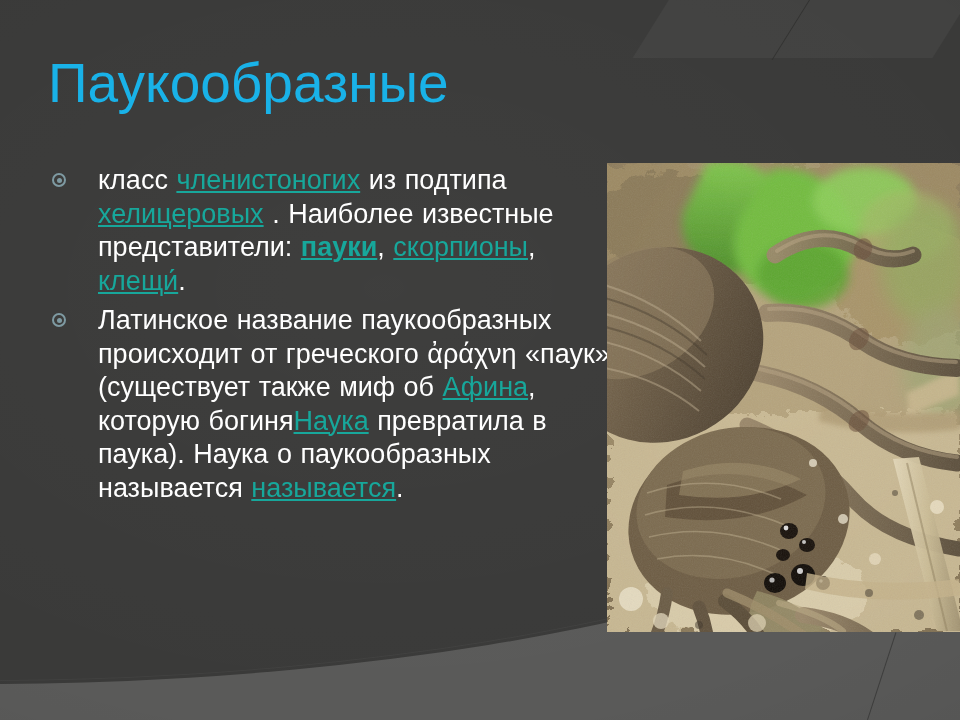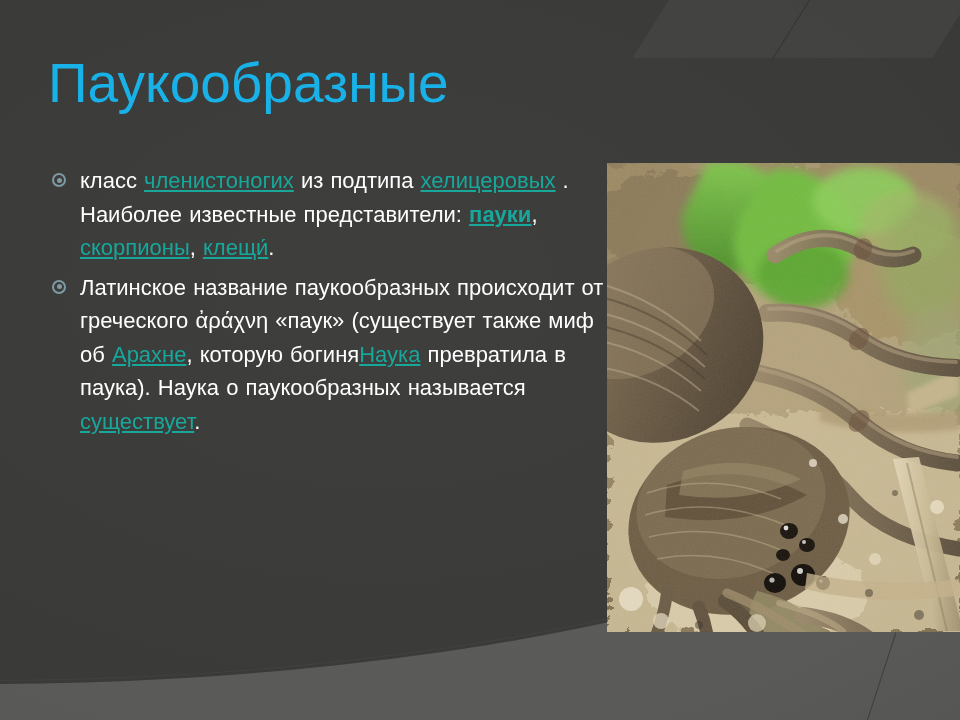--- a/index.html
+++ b/index.html
@@ -140,23 +140,24 @@
     width: 5px;
     height: 5px;
     margin-left: -2.5px;
     margin-top: -2.5px;
     border-radius: 50%;
     background: #7e9aa2;
   }
   .bullet-text {
     flex: 1 1 auto;
     color: #ffffff;
-    font-size: 22px;
+    font-size: 27px;
     line-height: 33.5px;
     word-spacing: 1px;
+    margin-left: 18px;
   }
   .lnk {
     color: #17a79b;
     text-decoration: underline;
     text-underline-offset: 2px;
     text-decoration-thickness: 2px;
   }
   .lnk.bold { font-weight: bold; }
 
   
@@ -189,21 +190,21 @@
 
   <div class="body-block">
 
     <div class="bullet-row">
       <span class="bullet-marker"></span>
       <div class="bullet-text"><span>класс </span><a class="lnk" href="#">членистоногих</a><span> из подтипа </span><a class="lnk" href="#">хелицеровых</a><span> . Наиболее известные представители: </span><a class="lnk bold" href="#">пауки</a><span>, </span><a class="lnk" href="#">скорпионы</a><span>, </span><a class="lnk" href="#">клещи́</a><span>.</span></div>
     </div>
 
     <div class="bullet-row">
       <span class="bullet-marker"></span>
-      <div class="bullet-text"><span>Латинское название паукообразных происходит от греческого ἀράχνη «паук» (существует также миф об </span><a class="lnk" href="#">Арахне</a><span>, которую богиня</span><a class="lnk" href="#">Наука</a><span> превратила в паука). Наука о паукообразных называется </span><a class="lnk" href="#">существует</a><span>.</span></div>
+      <div class="bullet-text"><span>Латинское название паукообразных происходит от греческого ἀράχνη «паук» (существует также миф об </span><a class="lnk" href="#">Афина</a><span>, которую богиня</span><a class="lnk" href="#">Наука</a><span> превратила в паука). Наука о паукообразных называется </span><a class="lnk" href="#">называется</a><span>.</span></div>
     </div>
 
   </div>
 
   <div class="photo" title="Крупный план паука-волка на песчаной почве среди зелёных листьев и сухих стеблей">
     <svg width="353" height="469" viewBox="0 0 353 469" xmlns="http://www.w3.org/2000/svg" role="img">
       <defs>
         <radialGradient id="soilA" cx="50%" cy="40%" r="75%">
           <stop offset="0%" stop-color="#c8b58d"></stop>
           <stop offset="60%" stop-color="#a3916c"></stop>

